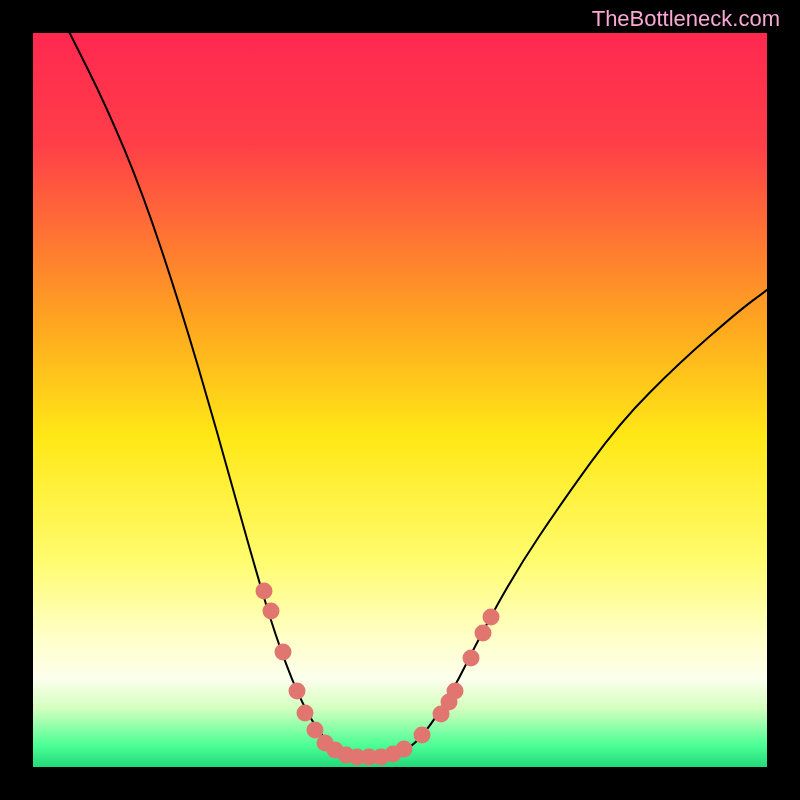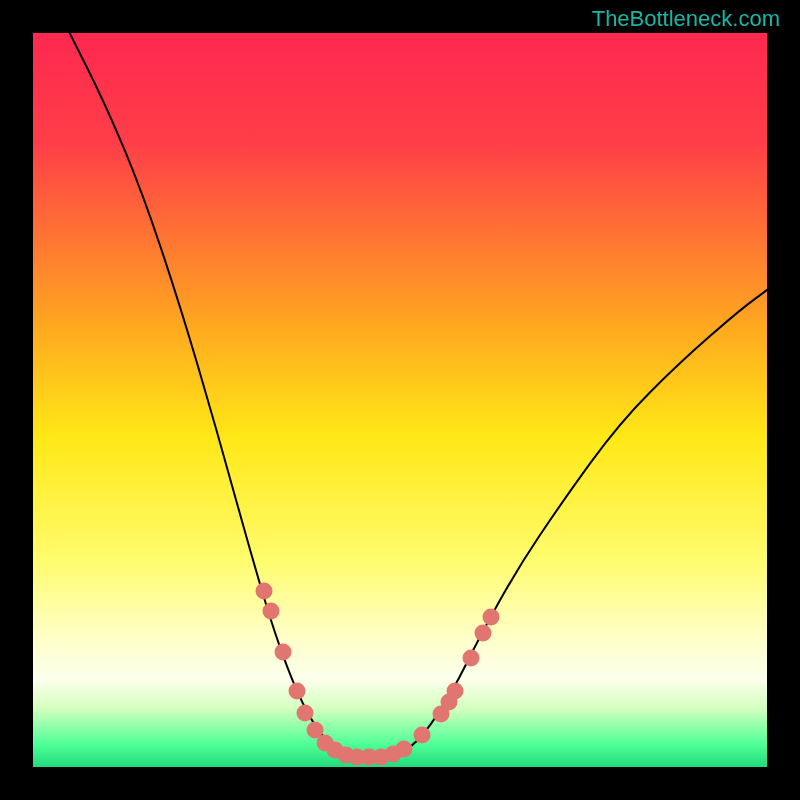--- a/index.html
+++ b/index.html
@@ -8,21 +8,21 @@
     height: 800px;
     background: #000;
     position: relative;
     font-family: Arial, sans-serif;
     overflow: hidden;
   }
   .watermark {
     position: absolute;
     top: 6px;
     right: 20px;
-    color: #14b8a6;
+    color: #f9a8d4;
     font-size: 22px;
     font-weight: 500;
     z-index: 10;
   }
   .plot-area {
     position: absolute;
     top: 33px;
     left: 33px;
     width: 734px;
     height: 734px;

